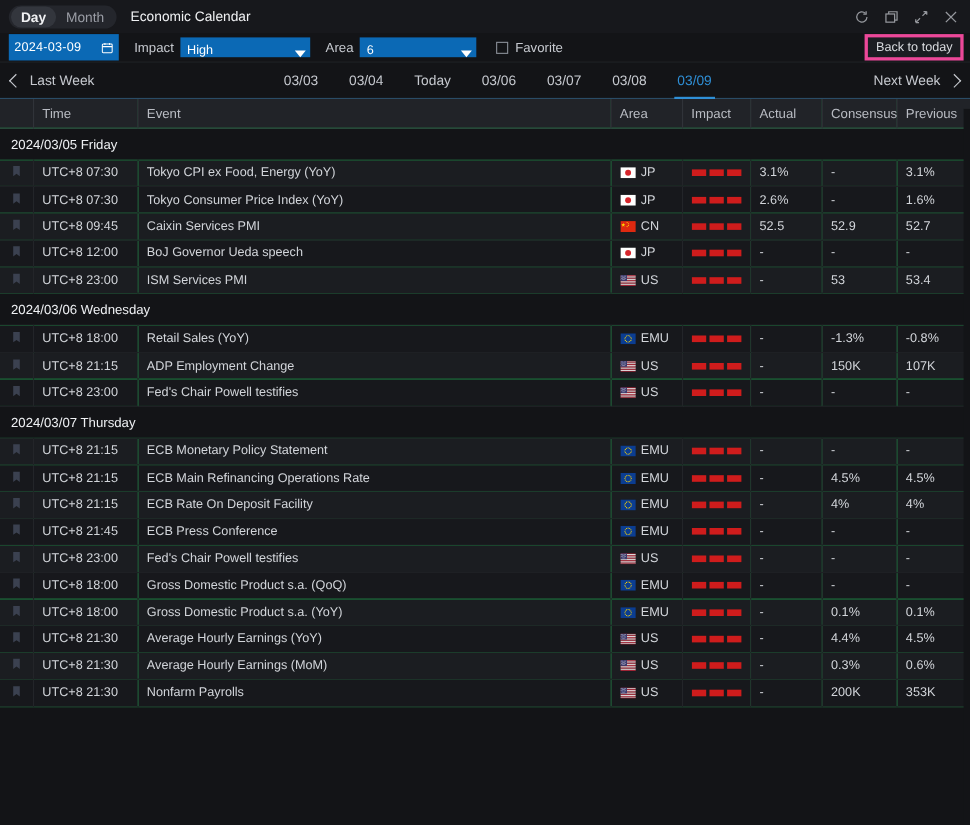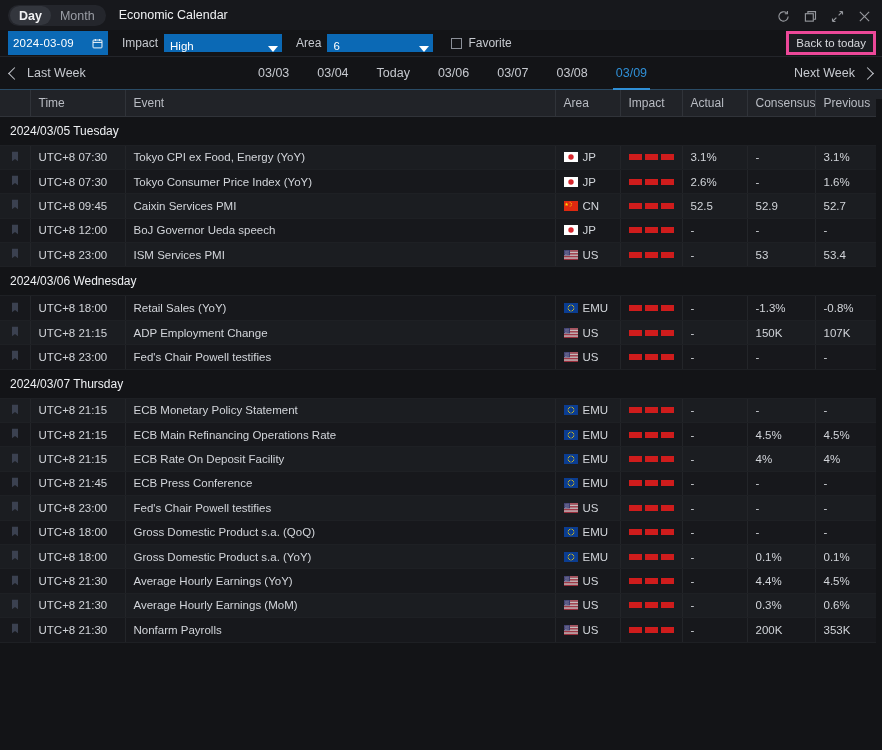--- a/index.html
+++ b/index.html
@@ -327,21 +327,21 @@
         <th>Event</th>
         <th>Area</th>
         <th>Impact</th>
         <th>Actual</th>
         <th>Consensus</th>
         <th>Previous</th>
       </tr>
     </thead>
     <tbody id="cal-body">
         <tr class="day-head">
-          <td colspan="8">2024/03/05 Tuesday</td>
+          <td colspan="8">2024/03/05 Friday</td>
         </tr>
         <tr class="row-even">
           <td class="c-flag"><span><svg class="bookmark" viewBox="0 0 8 11">
                 <path d="M1 .8h6v9.4L4 8 1 10.2z" fill="#3b4150"></path>
               </svg></span></td>
           <td class="c-time">UTC+8 07:30</td>
           <td class="c-event">Tokyo CPI ex Food, Energy (YoY)</td>
           <td class="c-area">
             <span class="area-cell">
               <span>

